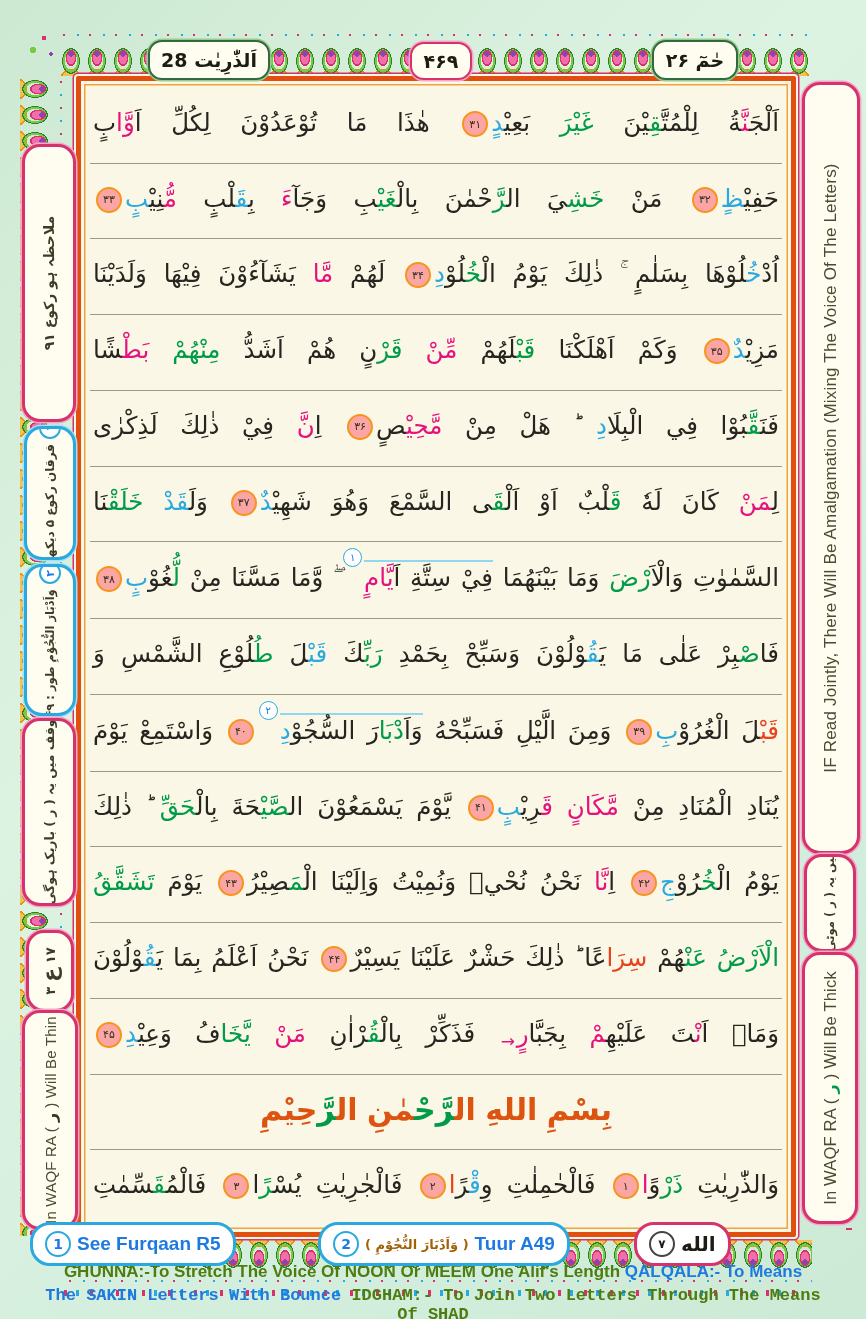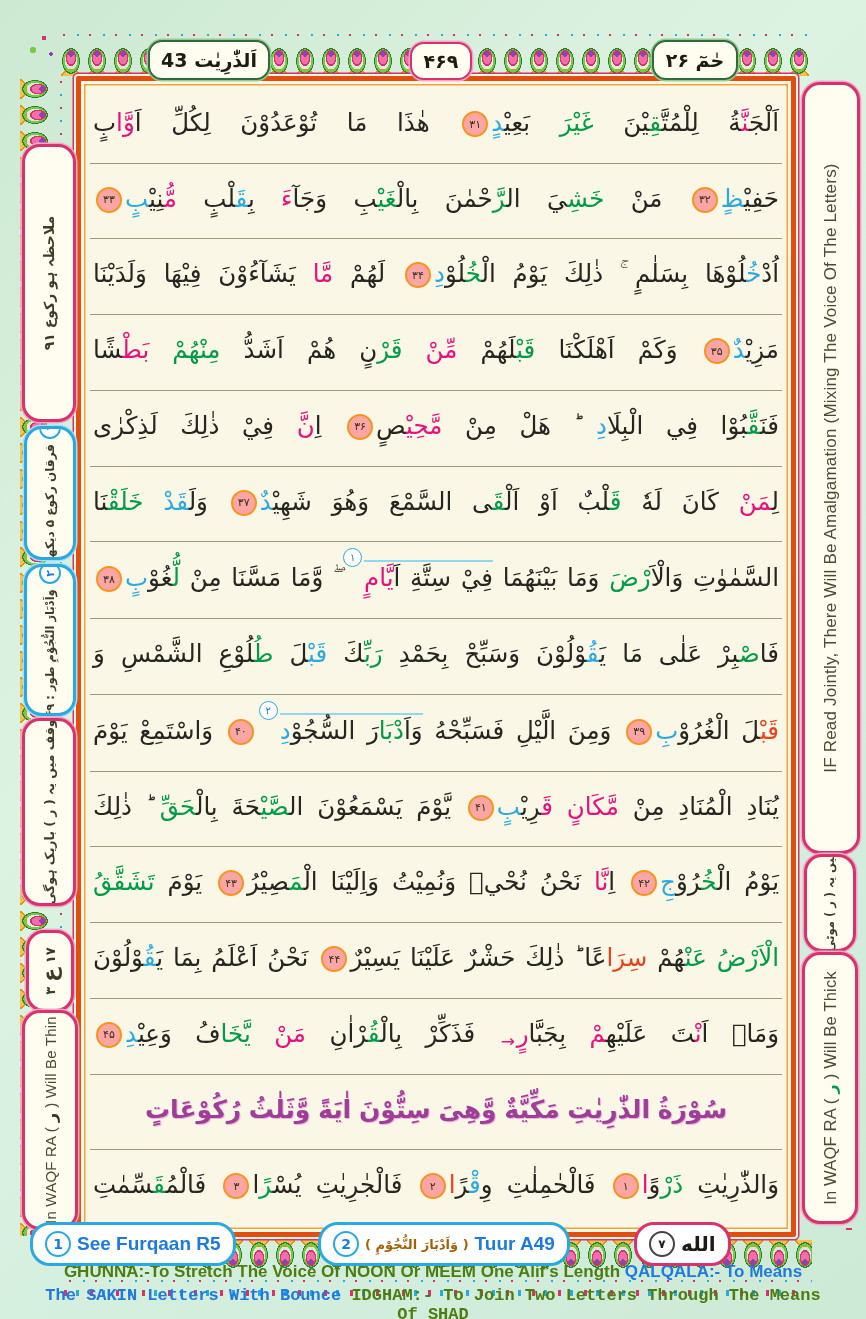--- a/index.html
+++ b/index.html
@@ -117,21 +117,21 @@
 <div class="tick-col" style="left:846px;top:84px;height:1146px;"></div>
 <div class="tick-row" style="left:64px;top:1290px;width:740px;"></div>
 <div class="orn" style="left:24px;top:28px;width:34px;height:36px;
   background:radial-gradient(circle 5px at 9px 22px,#7ac943 60%,transparent 61%),
              radial-gradient(circle 4px at 20px 10px,#d6336c 60%,transparent 61%),
              radial-gradient(circle 3px at 27px 26px,#8e44ad 60%,transparent 61%);"></div>
 <div class="orn" style="left:818px;top:1206px;width:26px;height:30px;
   background:radial-gradient(circle 8px at 13px 12px,#f06eaa 60%,#d6336c 61% 75%,transparent 76%);"></div>
 
 <div class="tab dark" style="left:148px;top:40px;width:118px;height:36px;font-size:19px;">
-  <span>اَلذّٰرِيٰت 43</span>
+  <span>اَلذّٰرِيٰت 28</span>
 </div>
 <div class="tab pinkb" style="left:410px;top:42px;width:58px;height:34px;font-size:19px;">
   <span>۴۶۹</span>
 </div>
 <div class="tab dark" style="left:652px;top:40px;width:82px;height:36px;font-size:19px;">
   <span>حٰمٓ ۲۶</span>
 </div>
 
 <div class="frame">
   <div class="rows" id="rows">
@@ -141,21 +141,21 @@
       <div class="row ayat"><span>مَزِيْ</span><span style="color: rgb(42, 169, 224);">دٌ</span><span class="ayah">۳۵</span><span> وَكَمْ اَهْلَكْنَا </span><span style="color: rgb(0, 155, 72);">قَبْ</span><span>لَهُمْ </span><span style="color: rgb(229, 18, 125);">مِّنْ</span><span> </span><span style="color: rgb(0, 155, 72);">قَرْ</span><span>نٍ هُمْ اَشَدُّ </span><span style="color: rgb(0, 155, 72);">مِنْهُمْ</span><span> </span><span style="color: rgb(229, 18, 125);">بَطْ</span><span>شًا</span></div>
       <div class="row ayat"><span>فَنَ</span><span style="color: rgb(0, 155, 72);">قَّ</span><span>بُوْا فِي الْبِلَا</span><span style="color: rgb(42, 169, 224);">دِ</span><span> ؕ هَلْ مِنْ </span><span style="color: rgb(229, 18, 125);">مَّحِيْ</span><span>صٍ</span><span class="ayah">۳۶</span><span> اِ</span><span style="color: rgb(229, 18, 125);">نَّ</span><span> فِيْ ذٰلِكَ لَذِكْرٰى</span></div>
       <div class="row ayat"><span>لِ</span><span style="color: rgb(229, 18, 125);">مَنْ</span><span> كَانَ لَهٗ </span><span style="color: rgb(0, 155, 72);">قَ</span><span>لْبٌ اَوْ اَلْ</span><span style="color: rgb(0, 155, 72);">قَ</span><span>ى السَّمْعَ وَهُوَ شَهِيْ</span><span style="color: rgb(42, 169, 224);">دٌ</span><span class="ayah">۳۷</span><span> وَلَ</span><span style="color: rgb(42, 169, 224);">قَدْ</span><span> </span><span style="color: rgb(0, 155, 72);">خَلَقْ</span><span>نَا</span></div>
       <div class="row ayat"><span>السَّمٰوٰتِ وَالْاَ</span><span style="color: rgb(0, 155, 72);">رْضَ</span><span> وَمَا بَيْنَهُمَا </span><span class="over">فِيْ سِتَّةِ اَ</span><span class="over" style="color: rgb(229, 18, 125);">يَّا</span><span class="over" style="color: rgb(229, 18, 125);">مٍ</span><span class="fnm">۱</span><span> ۖ وَّمَا مَسَّنَا مِنْ </span><span style="color: rgb(0, 155, 72);">لُّ</span><span>غُوْ</span><span style="color: rgb(42, 169, 224);">بٍ</span><span class="ayah">۳۸</span></div>
       <div class="row ayat"><span>فَا</span><span style="color: rgb(0, 155, 72);">صْ</span><span>بِرْ عَلٰى مَا يَ</span><span style="color: rgb(42, 169, 224);">قُ</span><span>وْلُوْنَ وَسَبِّحْ بِحَمْدِ </span><span style="color: rgb(0, 155, 72);">رَبِّ</span><span>كَ </span><span style="color: rgb(42, 169, 224);">قَبْ</span><span>لَ </span><span style="color: rgb(0, 155, 72);">طُ</span><span>لُوْعِ الشَّمْسِ وَ</span></div>
       <div class="row ayat"><span style="color: rgb(232, 66, 28);">قَبْ</span><span>لَ الْغُرُوْ</span><span style="color: rgb(42, 169, 224);">بِ</span><span class="ayah">۳۹</span><span> وَمِنَ الَّيْلِ فَسَبِّحْهُ </span><span class="over">وَاَ</span><span class="over" style="color: rgb(0, 155, 72);">دْبَا</span><span class="over">رَ السُّجُوْ</span><span class="over" style="color: rgb(42, 169, 224);">دِ</span><span class="fnm">۲</span><span class="ayah">۴۰</span><span> وَاسْتَمِعْ يَوْمَ</span></div>
       <div class="row ayat"><span>يُنَادِ الْمُنَادِ مِنْ </span><span style="color: rgb(229, 18, 125);">مَّكَانٍ</span><span> </span><span style="color: rgb(229, 18, 125);">قَ</span><span>رِيْ</span><span style="color: rgb(42, 169, 224);">بٍ</span><span class="ayah">۴۱</span><span> يَّوْمَ يَسْمَعُوْنَ ال</span><span style="color: rgb(0, 155, 72);">صَّيْ</span><span>حَةَ بِالْ</span><span style="color: rgb(0, 155, 72);">حَقِّ</span><span> ؕ ذٰلِكَ</span></div>
       <div class="row ayat"><span>يَوْمُ الْ</span><span style="color: rgb(0, 155, 72);">خُ</span><span>رُوْ</span><span style="color: rgb(42, 169, 224);">جِ</span><span class="ayah">۴۲</span><span> اِ</span><span style="color: rgb(229, 18, 125);">نَّا</span><span> نَحْنُ نُحْيٖ وَنُمِيْتُ وَاِلَيْنَا الْ</span><span style="color: rgb(0, 155, 72);">مَ</span><span>صِيْرُ</span><span class="ayah">۴۳</span><span> يَوْمَ </span><span style="color: rgb(0, 155, 72);">تَشَقَّقُ</span></div>
       <div class="row ayat"><span style="color: rgb(0, 155, 72);">الْاَرْضُ</span><span> </span><span style="color: rgb(0, 155, 72);">عَنْ</span><span>هُمْ </span><span style="color: rgb(232, 66, 28);">سِرَا</span><span>عًا ؕ ذٰلِكَ حَشْرٌ عَلَيْنَا يَسِيْرٌ</span><span class="ayah">۴۴</span><span> نَحْنُ اَعْلَمُ بِمَا يَ</span><span style="color: rgb(42, 169, 224);">قُ</span><span>وْلُوْنَ</span></div>
       <div class="row ayat"><span>وَمَاۤ اَ</span><span style="color: rgb(229, 18, 125);">نْ</span><span>تَ عَلَيْهِ</span><span style="color: rgb(229, 18, 125);">مْ</span><span> بِجَبَّا</span><span style="color: rgb(229, 18, 125);">رٍ</span><span class="arrow">→</span><span> فَذَكِّرْ بِالْ</span><span style="color: rgb(0, 155, 72);">قُ</span><span>رْاٰنِ </span><span style="color: rgb(229, 18, 125);">مَنْ</span><span> </span><span style="color: rgb(0, 155, 72);">يَّخَا</span><span>فُ وَعِيْ</span><span style="color: rgb(42, 169, 224);">دِ</span><span class="ayah">۴۵</span></div>
-      <div class="row surah"><span style="color: rgb(157, 63, 150);">سُوْرَةُ الذّٰرِيٰتِ مَكِّيَّةٌ وَّهِىَ سِتُّوْنَ اٰيَةً وَّثَلٰثُ رُكُوْعَاتٍ</span></div>
+      <div class="row basmala"><span style="color: rgb(221, 84, 16);">بِسْمِ اللهِ ال</span><span style="color: rgb(0, 155, 72);">رَّحْ</span><span style="color: rgb(221, 84, 16);">مٰنِ ال</span><span style="color: rgb(0, 155, 72);">رَّ</span><span style="color: rgb(221, 84, 16);">حِيْمِ</span></div>
       <div class="row ayat"><span>وَالذّٰرِيٰتِ </span><span style="color: rgb(0, 155, 72);">ذَرْ</span><span>وً</span><span style="color: rgb(229, 18, 125);">ا</span><span class="ayah">۱</span><span> فَالْحٰمِلٰتِ وِ</span><span style="color: rgb(42, 169, 224);">قْ</span><span>رً</span><span style="color: rgb(232, 66, 28);">ا</span><span class="ayah">۲</span><span> فَالْجٰرِيٰتِ يُسْ</span><span style="color: rgb(0, 155, 72);">رً</span><span>ا</span><span class="ayah">۳</span><span> فَالْمُ</span><span style="color: rgb(0, 155, 72);">قَ</span><span>سِّمٰتِ</span></div>
     </div>
 </div>
 
 <div class="vcart pink" style="left:802px;top:854px;width:766px;height:52px;">
   <span class="en">IF Read Jointly, There Will Be Amalgamation (Mixing The Voice Of The Letters)</span>
 </div>
 <div class="vcart pink" style="left:804px;top:952px;width:92px;height:46px;">
   <span class="ur" style="font-size:11.5px">وقف ميں يہ ( ر ) موٹی ہوگی</span>
 </div>

